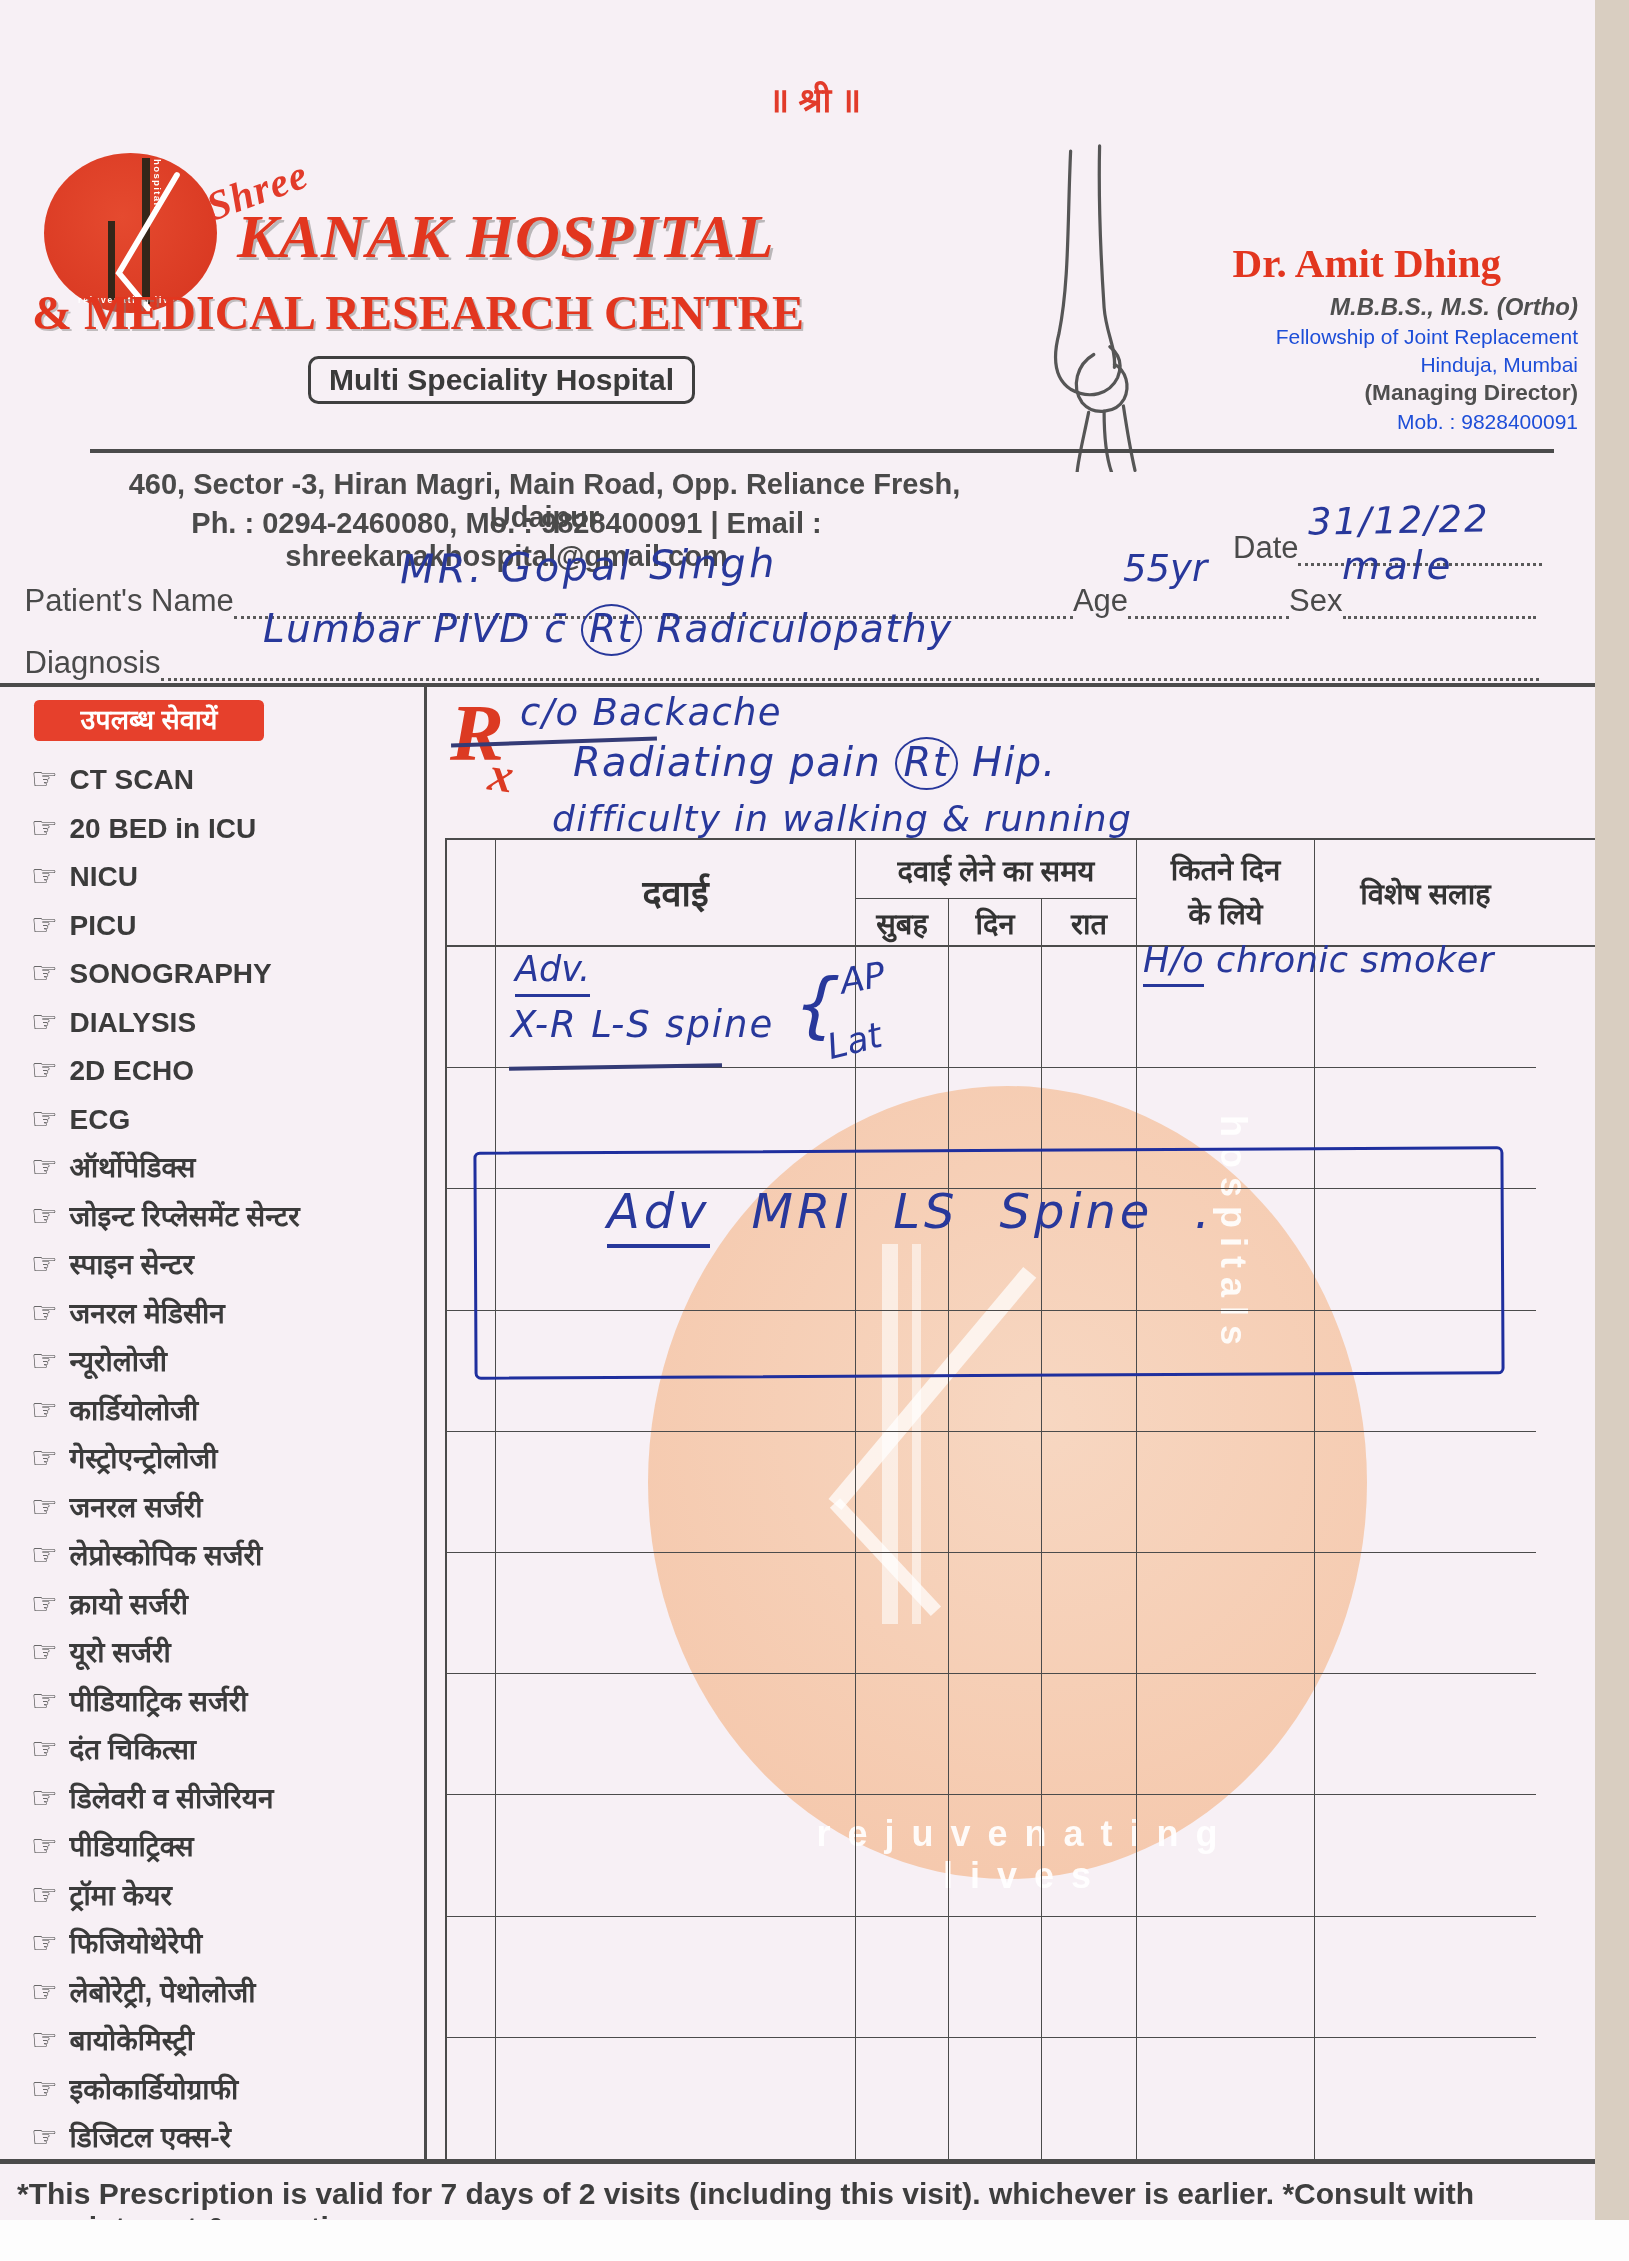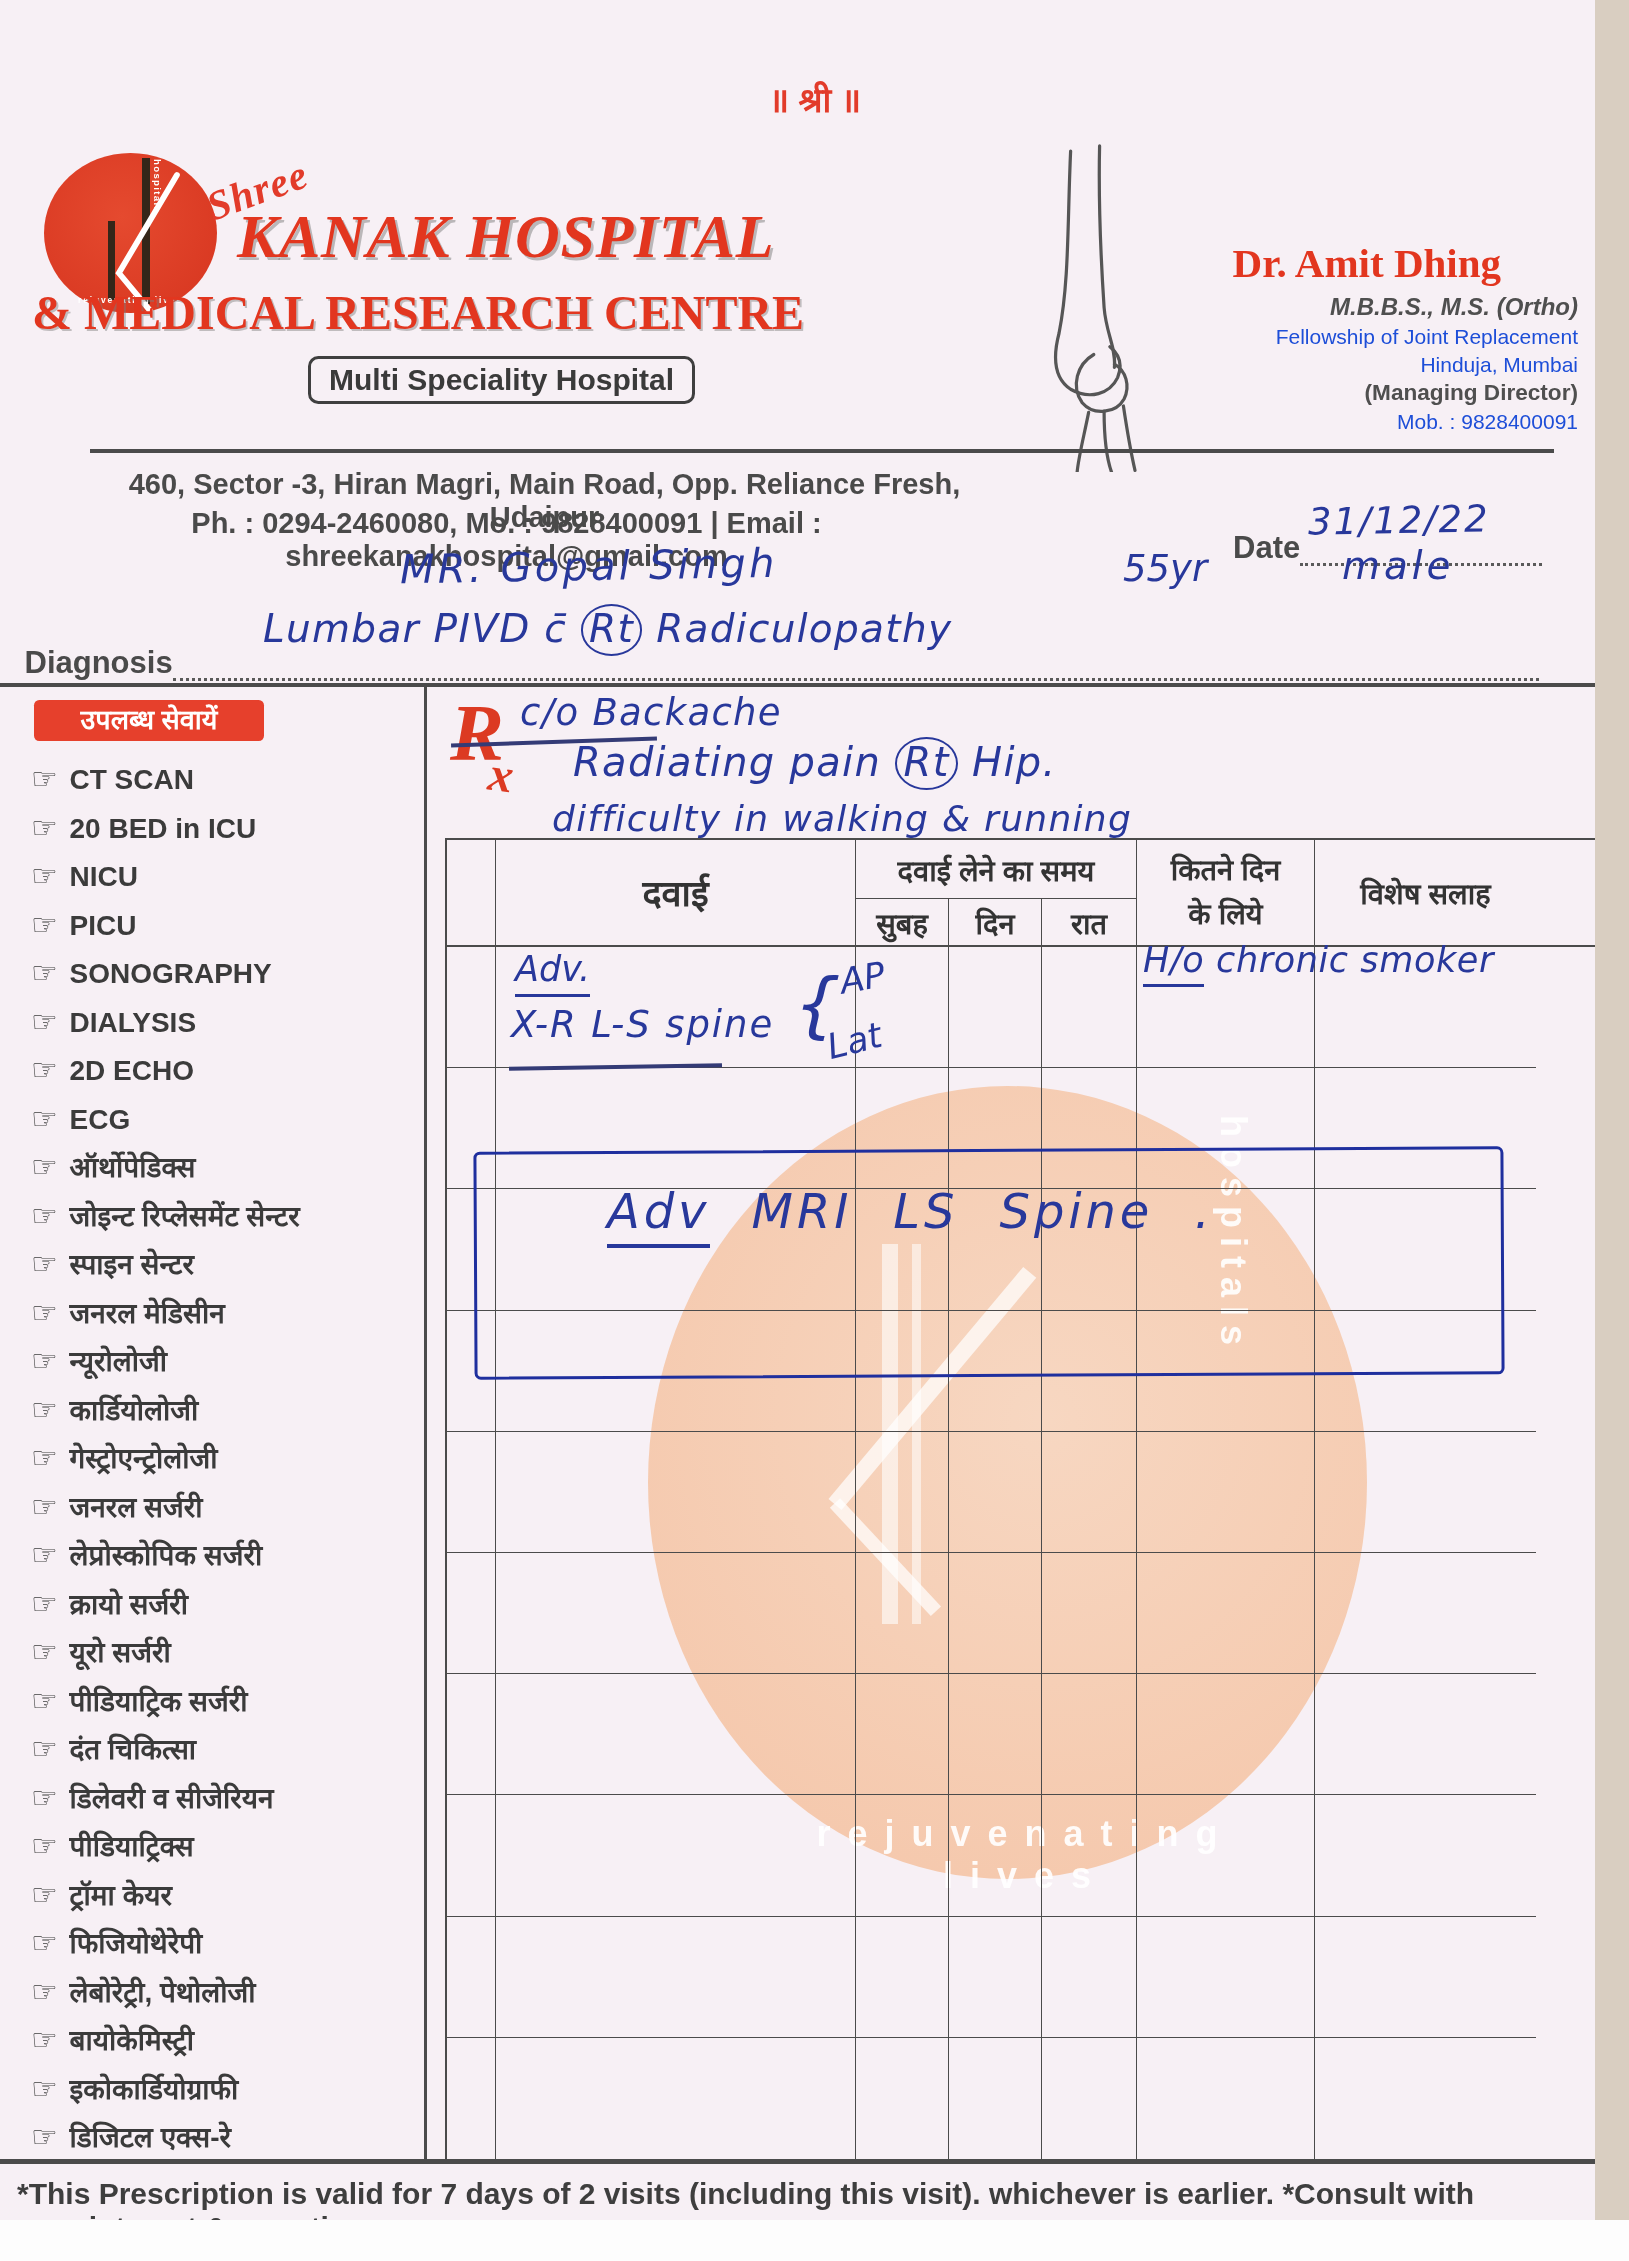--- a/index.html
+++ b/index.html
@@ -35,21 +35,21 @@
   .knee{left:1032px;top:143px;z-index:2;}
   .doc-block{left:1096px;top:239px;width:482px;text-align:right;z-index:2;}
   .doc-name{color:#e2361f;font-family:"Liberation Serif",serif;font-weight:bold;font-size:41px;padding-right:77px;white-space:nowrap;}
   .doc-qual{color:#4f4f4f;font-weight:bold;font-style:italic;font-size:24px;margin-top:6.4px;}
   .doc-line{color:#1d4ed8;font-size:21px;margin-top:3.9px;}
   .doc-role{color:#4f4f4f;font-weight:bold;font-size:22.6px;margin-top:2.6px;}
   .divider{left:90px;top:449px;width:1464px;height:3.9px;background:#4b4b4b;z-index:2;}
   .addr{left:77px;top:468px;width:935px;text-align:center;color:#4a4a4a;font-weight:bold;font-size:29px;z-index:2;}
   .contact{left:13px;top:507px;width:987px;text-align:center;color:#4a4a4a;font-weight:bold;font-size:29px;z-index:2;}
 
-  .form-row{display:flex;align-items:flex-end;color:#4a4a4a;font-weight:bold;font-size:31px;z-index:2;}
+  .form-row{display:flex;align-items:flex-end;color:#4a4a4a;font-weight:normal;font-size:31px;z-index:2;}
   .dots{border-bottom:3.2px dotted #5a5a5a;height:28px;}
   .grow{flex:1;}
   .date-row{left:1233px;top:530px;width:309px;}
   .patient-row{left:24.5px;top:583px;width:1511px;}
   .diag-row{left:24.5px;top:645px;width:1514px;}
   .lbl{white-space:nowrap;}
 
   
   .hw{position:absolute;font-family:"DejaVu Sans",sans-serif;font-style:italic;color:#28389b;
       z-index:3;white-space:nowrap;}
@@ -192,20 +192,28 @@
   <div class="abs divider"></div>
   <div class="abs addr">460, Sector -3, Hiran Magri, Main Road, Opp. Reliance Fresh, Udaipur</div>
   <div class="abs contact">Ph. : 0294-2460080, Mo. : 9828400091 | Email : shreekanakhospital@gmail.com</div>
 
   <div class="abs form-row date-row">
     <span class="lbl">Date</span>
     <span class="dots grow"></span>
   </div>
   <div class="hw hw-date">31/12/22</div>
 
+  <div class="abs form-row patient-row">
+    <span class="lbl">Patient's Name</span>
+    <span class="dots grow"></span>
+    <span class="lbl">Age</span>
+    <span class="dots" style="width:161px;"></span>
+    <span class="lbl">Sex</span>
+    <span class="dots" style="width:193px;"></span>
+  </div>
   <div class="hw hw-pname">MR. Gopal Singh</div>
   <div class="hw hw-age">55yr</div>
   <div class="hw hw-sex">male</div>
 
   <div class="abs form-row diag-row">
     <span class="lbl">Diagnosis</span>
     <span class="dots grow"></span>
   </div>
   <div class="hw hw-diag">
     <span>Lumbar PIVD c̄</span>

